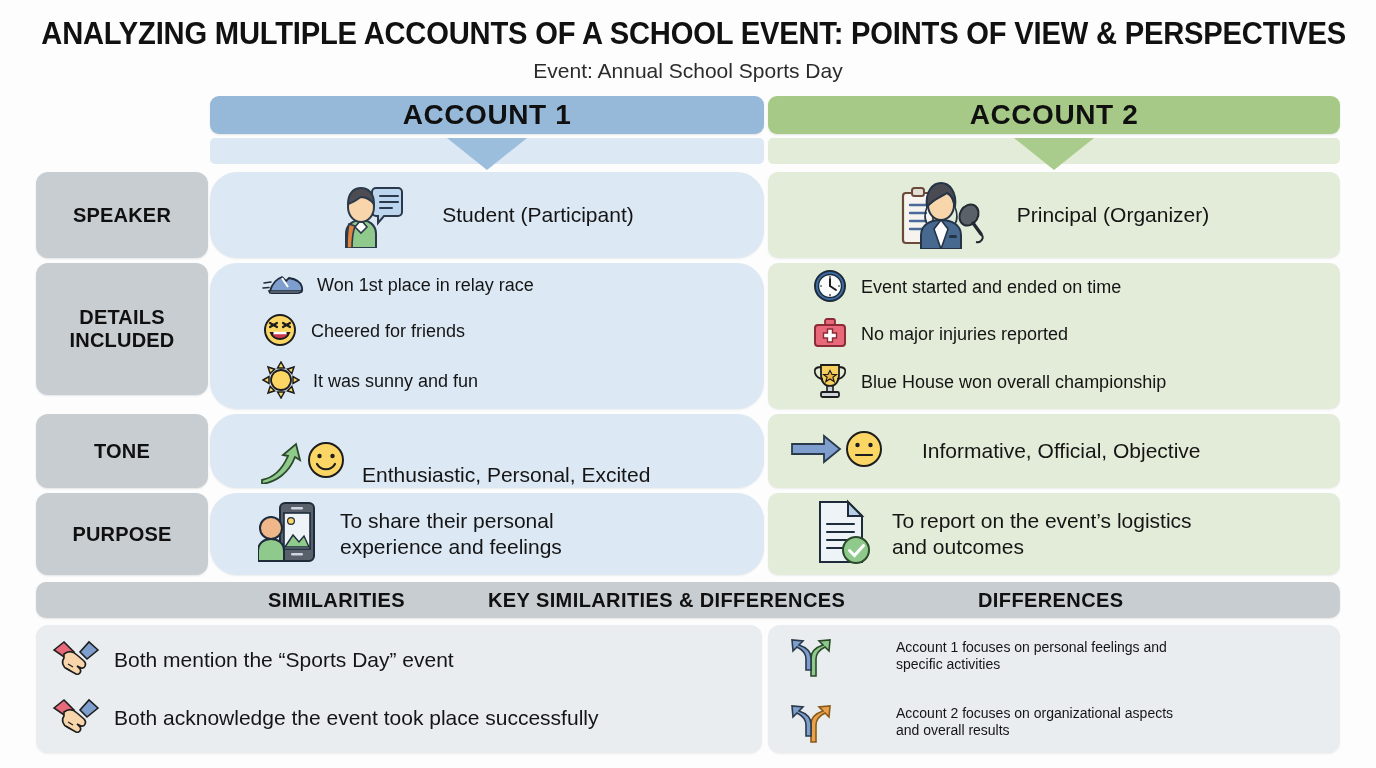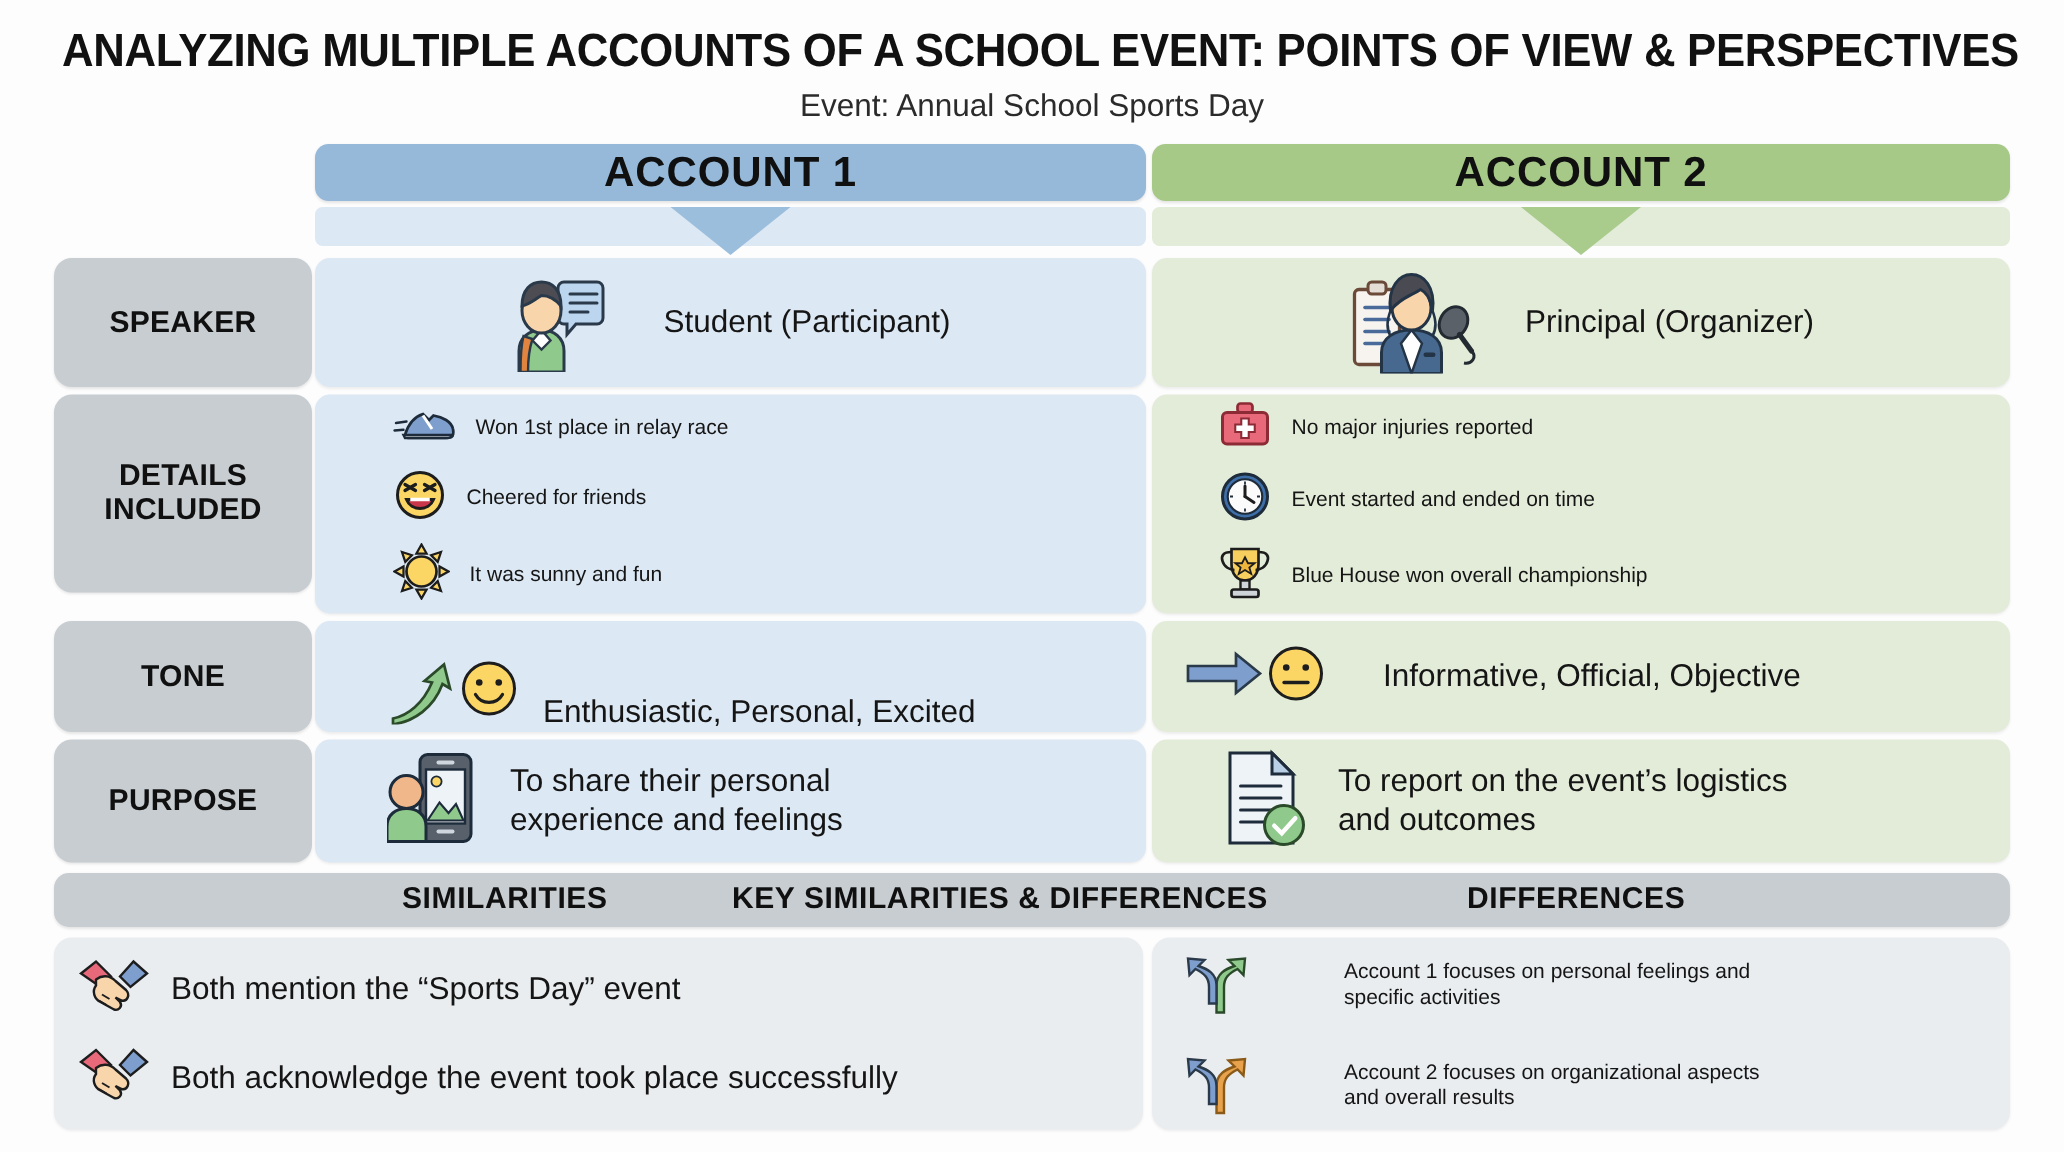--- a/index.html
+++ b/index.html
@@ -68,21 +68,21 @@
 
   .acct-cell {
     position: absolute;
     border-radius: 10px;
     box-shadow: 0 1px 2px rgba(0,0,0,0.07);
     overflow: hidden;
   }
   .col1 { left: 210px; width: 554px; }
   .col2 { left: 768px; width: 572px; }
 
-  .bg-blue   { background: #dce8f4; }
+  .bg-blue   { background: #dce8f4; border-radius: 27px; }
   .bg-green  { background: #e3ecd8; }
   .hd-blue   { background: #96b9da; }
   .hd-green  { background: #a7c988; }
 
   .acct-header {
     position: absolute;
     top: 0;
     height: 38px;
     border-radius: 9px;
     display: flex;
@@ -141,21 +141,21 @@
     height: 100%;
     gap: 9px;
     padding: 0 14px;
     box-sizing: border-box;
   }
   .detail-item {
     display: flex;
     align-items: center;
     gap: 13px;
   }
-  .detail-item .val-text { font-size: 14px; }
+  .detail-item .val-text { font-size: 18px; }
 
   
   .key-bar {
     position: absolute;
     left: 36px;
     top: 582px;
     width: 1304px;
     height: 36px;
     background: #c7cdd1;
     border-radius: 10px;
@@ -353,44 +353,44 @@
         </span>
         <span class="val-text">It was sunny and fun</span>
       </div>
     </div>
   </div>
 
   <div class="acct-cell col2 bg-green" style="top:263px; height:146px;">
     <div class="detail-list" style="padding-left:44px;">
       <div class="detail-item">
         <span class="ic">
-          <svg width="36" height="32" viewBox="0 0 36 32">
-            <rect x="13" y="2" width="10" height="6" rx="2" fill="#e8697a" stroke="#8c2b36" stroke-width="1.8"></rect>
-            <rect x="3" y="8" width="30" height="21" rx="3" fill="#e8697a" stroke="#8c2b36" stroke-width="2"></rect>
-            <path d="M15.5 12 h5 v4 h4 v5 h-4 v4 h-5 v-4 h-4 v-5 h4 z" fill="#ffffff" stroke="#8c2b36" stroke-width="1.4"></path>
-          </svg>
-        </span>
-        <span class="val-text">No major injuries reported</span>
-      </div>
-      <div class="detail-item">
-        <span class="ic">
           <svg width="36" height="36" viewBox="0 0 36 36">
             <circle cx="18" cy="18" r="15" fill="#3e6fa8" stroke="#1d2b3a" stroke-width="2"></circle>
             <circle cx="18" cy="18" r="11.5" fill="#fbfbfb" stroke="#1d2b3a" stroke-width="1.4"></circle>
             <g stroke="#1d2b3a" stroke-width="1.2">
               <line x1="18" y1="8" x2="18" y2="10"></line>
                 <line x1="18" y1="26" x2="18" y2="28"></line>
               <line x1="8" y1="18" x2="10" y2="18"></line>
                 <line x1="26" y1="18" x2="28" y2="18"></line>
             </g>
             <line x1="18" y1="18" x2="18" y2="11" stroke="#1d1d1d" stroke-width="2" stroke-linecap="round"></line>
             <line x1="18" y1="18" x2="24" y2="22" stroke="#1d1d1d" stroke-width="2" stroke-linecap="round"></line>
           </svg>
         </span>
         <span class="val-text">Event started and ended on time</span>
+      </div>
+      <div class="detail-item">
+        <span class="ic">
+          <svg width="36" height="32" viewBox="0 0 36 32">
+            <rect x="13" y="2" width="10" height="6" rx="2" fill="#e8697a" stroke="#8c2b36" stroke-width="1.8"></rect>
+            <rect x="3" y="8" width="30" height="21" rx="3" fill="#e8697a" stroke="#8c2b36" stroke-width="2"></rect>
+            <path d="M15.5 12 h5 v4 h4 v5 h-4 v4 h-5 v-4 h-4 v-5 h4 z" fill="#ffffff" stroke="#8c2b36" stroke-width="1.4"></path>
+          </svg>
+        </span>
+        <span class="val-text">No major injuries reported</span>
       </div>
       <div class="detail-item">
         <span class="ic">
           <svg width="36" height="38" viewBox="0 0 36 38">
             <path d="M9 3 h18 v10 c0 7-4 11-9 11 s-9-4-9-11 z" fill="#f7cf5e" stroke="#1d1d1d" stroke-width="1.8"></path>
             <path d="M9 5 c-6 0 -7 3 -6 6 c1 4 5 6 8 6" fill="none" stroke="#1d1d1d" stroke-width="1.8"></path>
             <path d="M27 5 c6 0 7 3 6 6 c-1 4-5 6-8 6" fill="none" stroke="#1d1d1d" stroke-width="1.8"></path>
             <path d="M18 8.5 l2 4 h4.4 l-3.5 2.8 l1.3 4.3 l-4.2-2.6 l-4.2 2.6 l1.3-4.3 l-3.5-2.8 h4.4 z" fill="#f0b63c" stroke="#1d1d1d" stroke-width="1.2"></path>
             <rect x="15" y="24" width="6" height="6" fill="#cfd4d8" stroke="#1d1d1d" stroke-width="1.6"></rect>
             <rect x="9" y="30" width="18" height="5" rx="1.5" fill="#cfd4d8" stroke="#1d1d1d" stroke-width="1.8"></rect>

